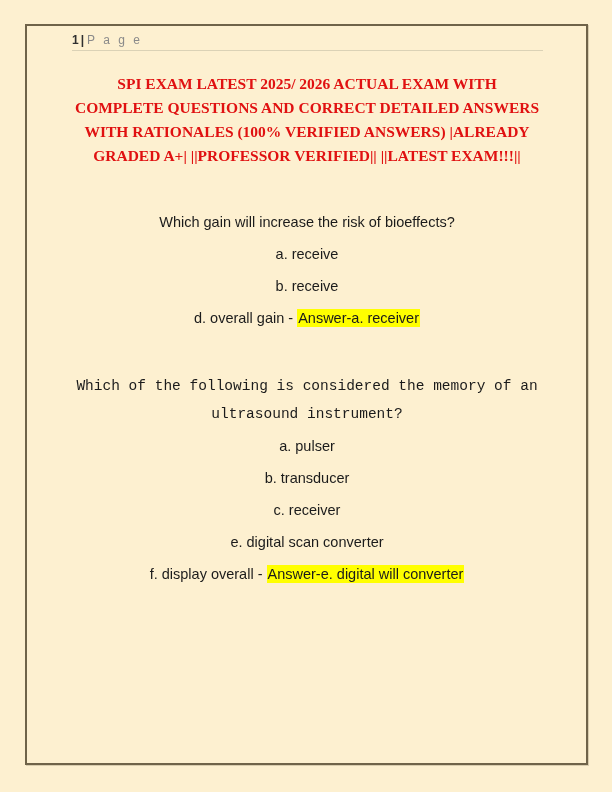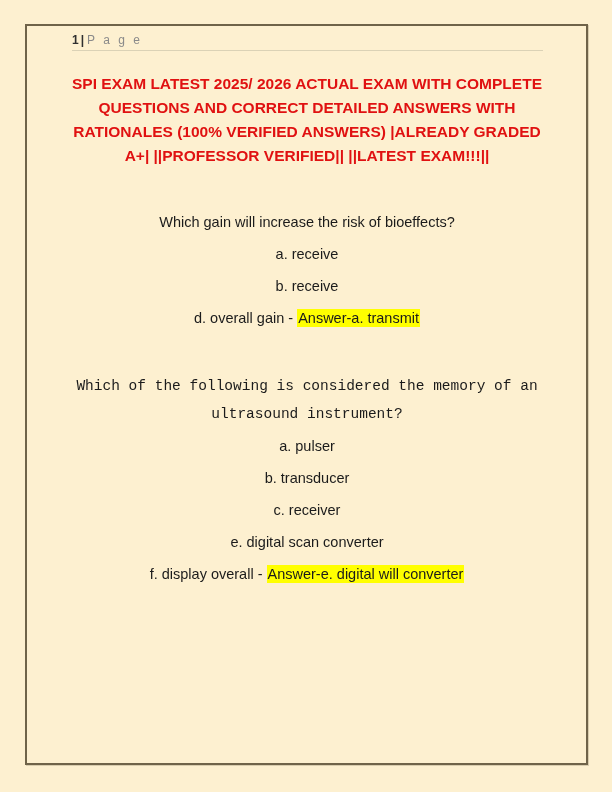--- a/index.html
+++ b/index.html
@@ -64,21 +64,21 @@
     top: 72px;
     width: 470px;
   }
   .doc-title {
     margin: 0 0 40px 0;
     font-size: 15.5px;
     line-height: 24px;
     font-weight: bold;
     text-align: center;
     color: #E01111;
-    font-family: Liberation Sans, sans-serif;
+    font-family: Liberation Serif, serif;
   }
   .para {
     margin: 0 0 4px 0;
     font-size: 14.5px;
     line-height: 28px;
     color: #1b1b1b;
     font-family: "Liberation Sans", sans-serif;
     text-align: center;
   }
   .question-gap {
@@ -104,21 +104,21 @@
   <div class="header-rule"></div>
 
   <div class="content">
 
     <h1 class="doc-title">SPI EXAM LATEST 2025/ 2026 ACTUAL EXAM WITH COMPLETE QUESTIONS AND CORRECT DETAILED ANSWERS WITH RATIONALES (100% VERIFIED ANSWERS) |ALREADY GRADED A+| ||PROFESSOR VERIFIED|| ||LATEST EXAM!!!||</h1>
 
     <section>
       <p class="para question">Which gain will increase the risk of bioeffects?</p>
       <p class="para option">a. receive</p>
       <p class="para option">b. receive</p>
-      <p class="para option answer-line"><span>d. overall gain - </span><mark class="hl">Answer-a. transmit</mark></p>
+      <p class="para option answer-line"><span>d. overall gain - </span><mark class="hl">Answer-a. receiver</mark></p>
     </section>
 
     <section>
       <p class="para question question-gap">Which of the following is considered the memory of an ultrasound instrument?</p>
       <p class="para option">a. pulser</p>
       <p class="para option">b. transducer</p>
       <p class="para option">c. receiver</p>
       <p class="para option">e. digital scan converter</p>
       <p class="para option answer-line"><span>f. display overall - </span><mark class="hl">Answer-e. digital will converter</mark></p>
     </section>

